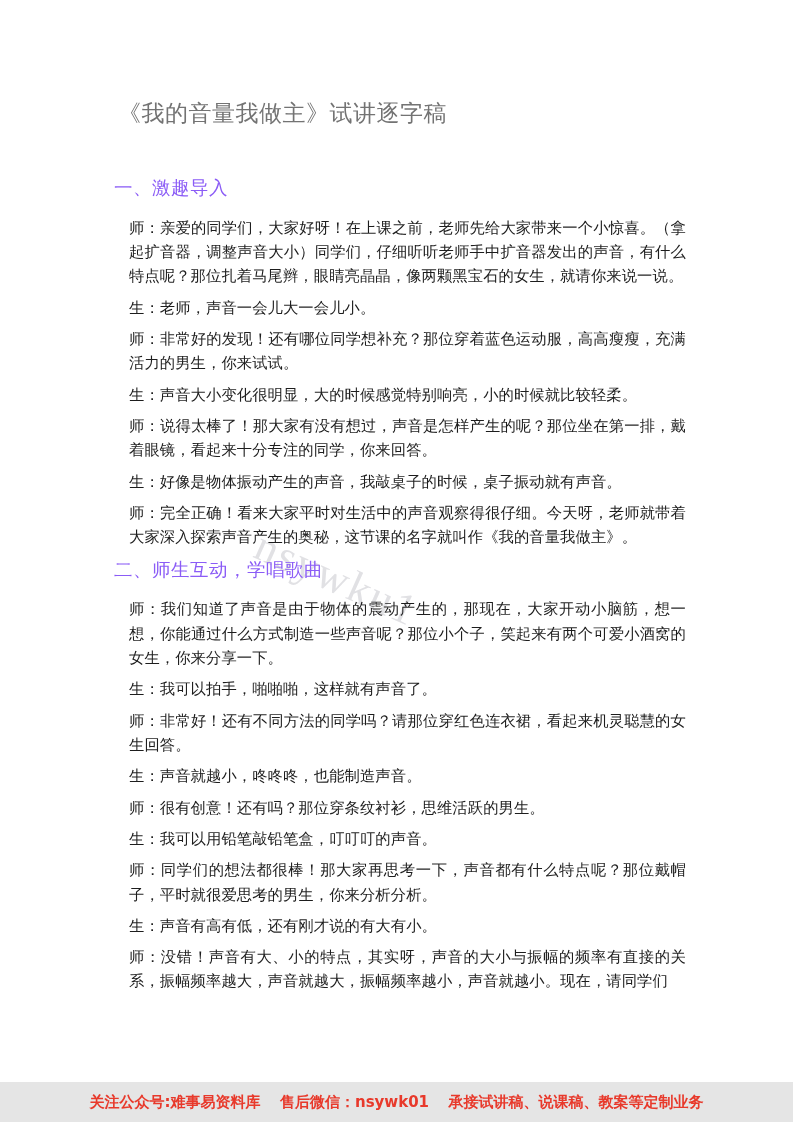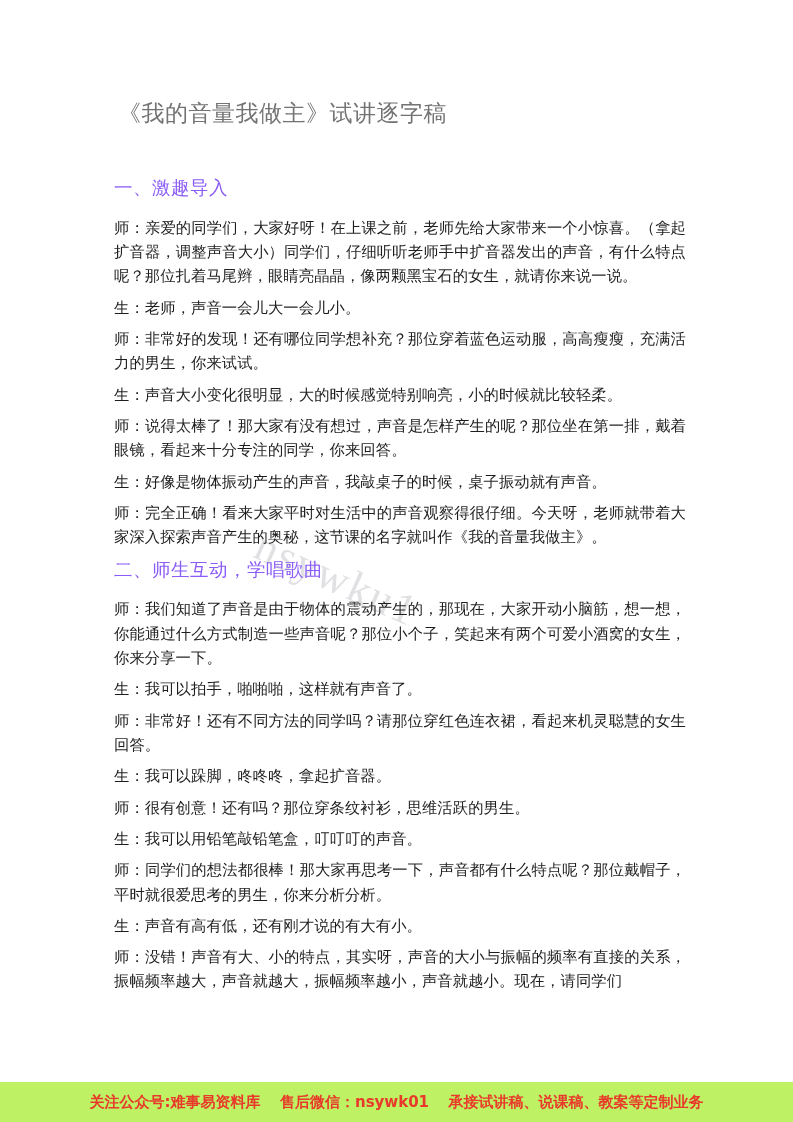--- a/index.html
+++ b/index.html
@@ -80,37 +80,37 @@
     font-size: 18.5px;
     font-weight: 400;
     color: #8b5cf6;
     letter-spacing: 0.5px;
     line-height: 1.45;
   }
   h2.section-heading.spaced-top {
   }
 
   p.dialogue {
-    margin: 0 0 7px 0;
+    margin: 0 0 7px 15px;
     font-size: 15.3px;
     line-height: 1.59;
     color: #1d1d1d;
     text-align: justify;
     text-justify: inter-ideograph;
     letter-spacing: 0.1px;
   }
 
   
   .footer-banner {
     position: absolute;
     left: 0;
     bottom: 0;
     width: 793px;
     height: 40px;
-    background: #bef264;
+    background: #e5e5e5;
     display: flex;
     align-items: center;
     justify-content: center;
     z-index: 5;
   }
   .footer-text {
     font-family: "DejaVu Sans", "Liberation Sans", sans-serif;
     font-size: 15px;
     font-weight: 700;
     color: #e8392b;
@@ -148,21 +148,21 @@
       <p class="dialogue">生：声音大小变化很明显，大的时候感觉特别响亮，小的时候就比较轻柔。</p>
       <p class="dialogue">师：说得太棒了！那大家有没有想过，声音是怎样产生的呢？那位坐在第一排，戴着眼镜，看起来十分专注的同学，你来回答。</p>
       <p class="dialogue">生：好像是物体振动产生的声音，我敲桌子的时候，桌子振动就有声音。</p>
       <p class="dialogue">师：完全正确！看来大家平时对生活中的声音观察得很仔细。今天呀，老师就带着大家深入探索声音产生的奥秘，这节课的名字就叫作《我的音量我做主》。</p>
 
       <h2 class="section-heading spaced-top">二、师生互动，学唱歌曲</h2>
 
       <p class="dialogue">师：我们知道了声音是由于物体的震动产生的，那现在，大家开动小脑筋，想一想，你能通过什么方式制造一些声音呢？那位小个子，笑起来有两个可爱小酒窝的女生，你来分享一下。</p>
       <p class="dialogue">生：我可以拍手，啪啪啪，这样就有声音了。</p>
       <p class="dialogue">师：非常好！还有不同方法的同学吗？请那位穿红色连衣裙，看起来机灵聪慧的女生回答。</p>
-      <p class="dialogue">生：我可以跺脚，咚咚咚，拿起扩音器。</p>
+      <p class="dialogue">生：声音就越小，咚咚咚，也能制造声音。</p>
       <p class="dialogue">师：很有创意！还有吗？那位穿条纹衬衫，思维活跃的男生。</p>
       <p class="dialogue">生：我可以用铅笔敲铅笔盒，叮叮叮的声音。</p>
       <p class="dialogue">师：同学们的想法都很棒！那大家再思考一下，声音都有什么特点呢？那位戴帽子，平时就很爱思考的男生，你来分析分析。</p>
       <p class="dialogue">生：声音有高有低，还有刚才说的有大有小。</p>
       <p class="dialogue">师：没错！声音有大、小的特点，其实呀，声音的大小与振幅的频率有直接的关系，振幅频率越大，声音就越大，振幅频率越小，声音就越小。现在，请同学们</p>
 
     </div>
   </div>
 
   <div class="footer-banner">

